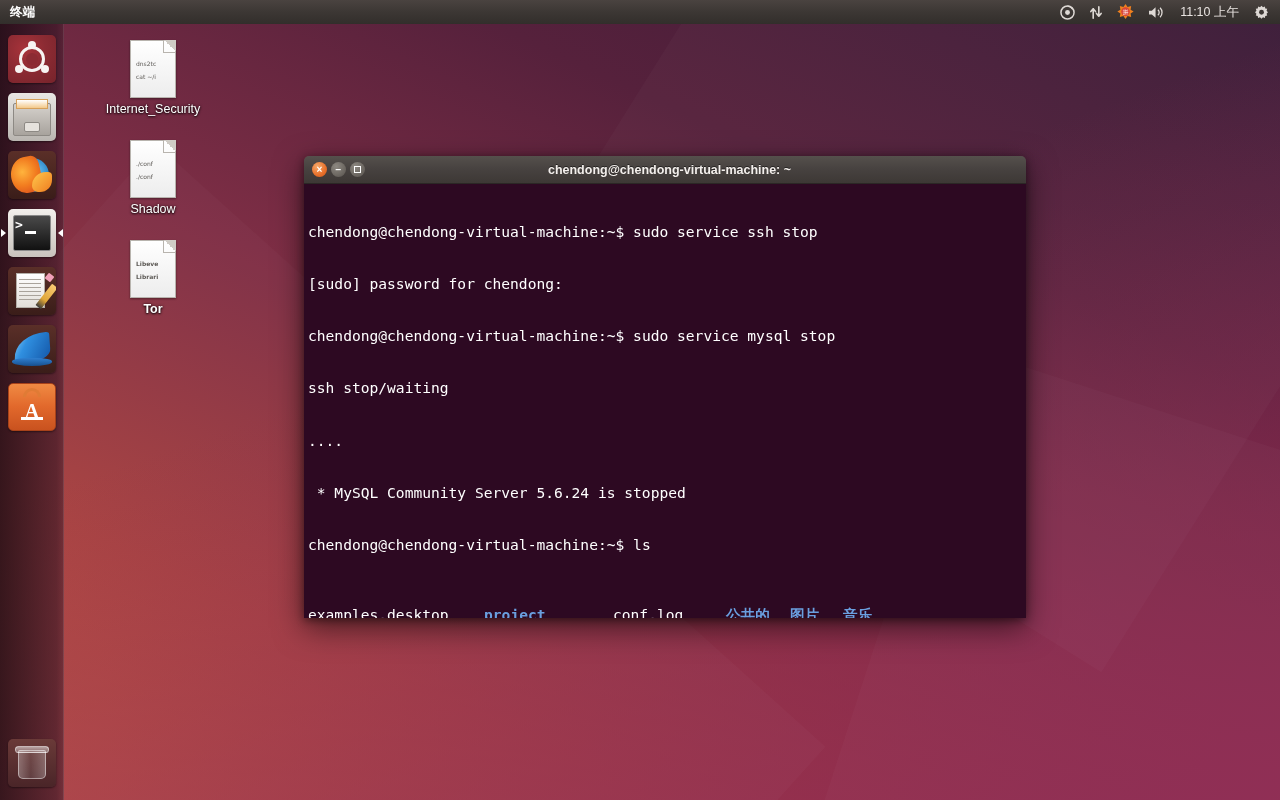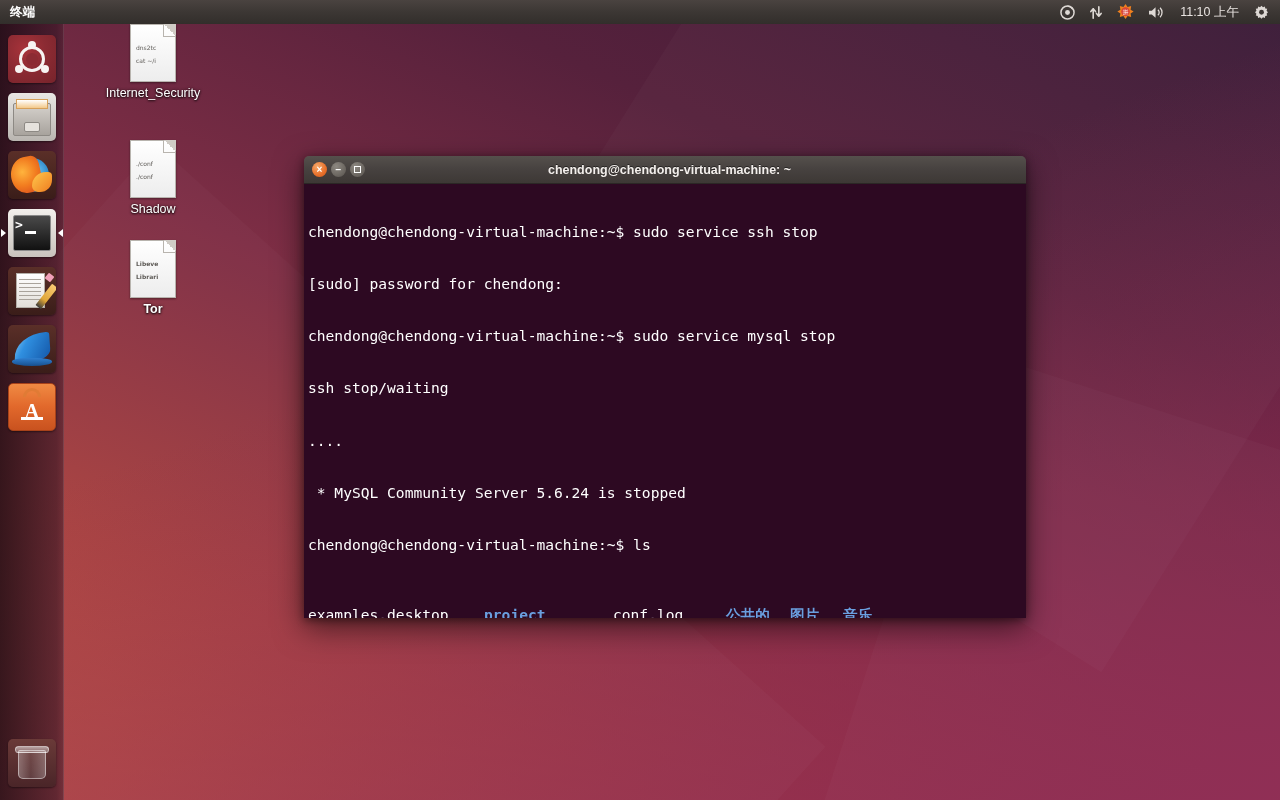--- a/index.html
+++ b/index.html
@@ -387,21 +387,21 @@
     </div>
 
     <div class="launcher-item" style="position:absolute; bottom:8px; left:0;">
       <div class="licon ic-trash">
         <div class="can"></div>
           <div class="lid"></div>
       </div>
     </div>
   </div>
 
-  <div class="desk-icon" style="left:93px; top:24px;">
+  <div class="desk-icon" style="left:93px; top:40px;">
     <div class="file">
       <div class="fold"></div>
       <div class="prev">
         <div>dns2tc</div>
         <div>cat ~/i</div>
       </div>
     </div>
     <div class="lbl">Internet_Security</div>
   </div>
 

